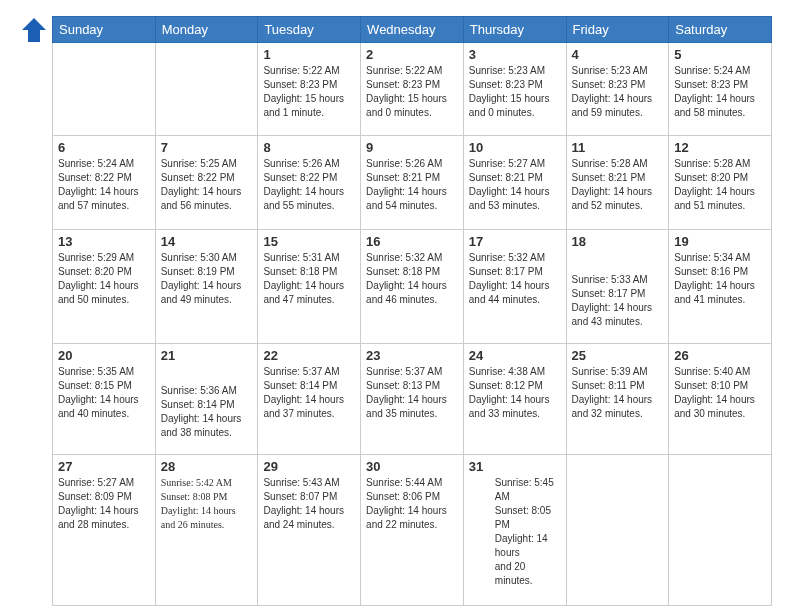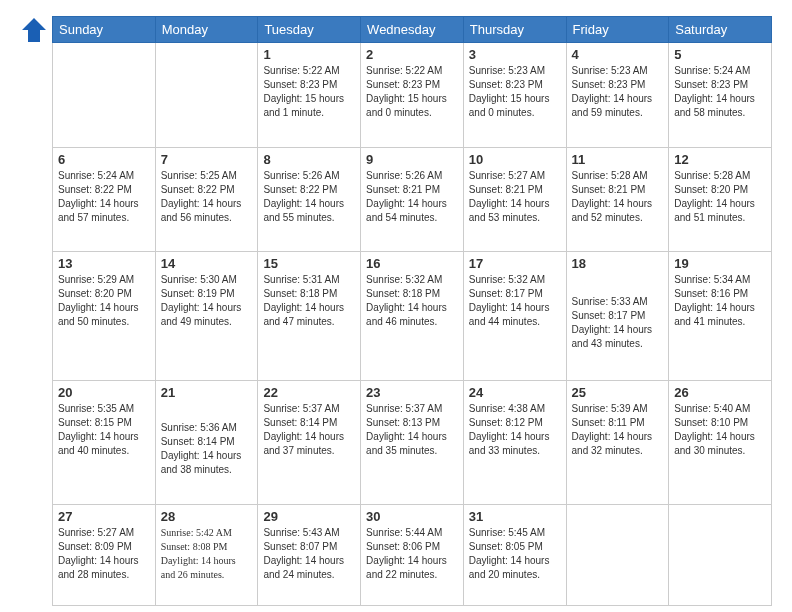--- a/index.html
+++ b/index.html
@@ -350,21 +350,21 @@
           </td>
           <td>
             <span class="day-number">30</span>
             <div class="day-info" style="white-space: pre-line;">Sunrise: 5:44 AM
 Sunset: 8:06 PM
 Daylight: 14 hours
 and 22 minutes.</div>
           </td>
           <td>
             <span class="day-number">31</span>
-            <div class="day-info" style="white-space: pre-line;">Sunrise: 5:45 AM
+            <div class="day-info" style="white-space: pre-line; margin-left: 26px;">Sunrise: 5:45 AM
 Sunset: 8:05 PM
 Daylight: 14 hours
 and 20 minutes.</div>
           </td>
           <td class="empty-cell"></td>
           <td class="empty-cell"></td>
         </tr>
       </tbody>
   </table>
 </div>

